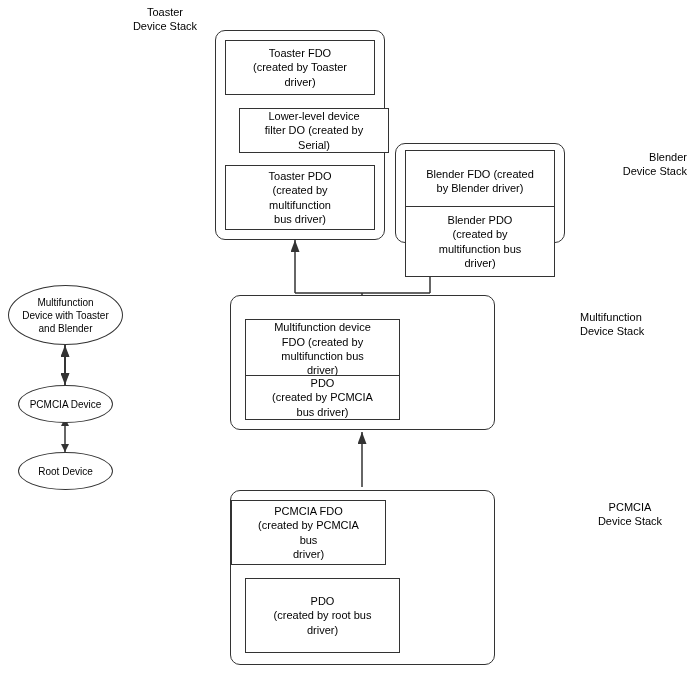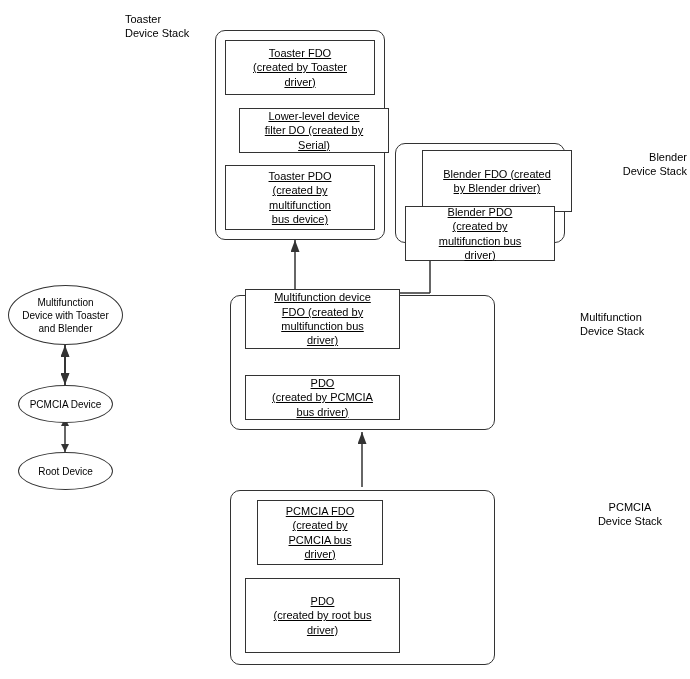--- a/index.html
+++ b/index.html
@@ -20,21 +20,20 @@
     .box {
       position: absolute;
       border: 1px solid #333;
       background: #fff;
       text-align: center;
       display: flex;
       align-items: center;
       justify-content: center;
       padding: 20px;
       line-height: 1.3;
-      text-decoration: underline;
     }
     .group-box {
       position: absolute;
       border: 1px solid #333;
       border-radius: 10px;
       background: transparent;
     }
     .label {
       position: absolute;
       text-align: left;
@@ -93,67 +92,67 @@
 
     <line x1="65" y1="348" x2="65" y2="382" stroke="#333" stroke-width="1.5"></line>
     <polygon points="61,356 65,348 69,356" fill="#333"></polygon>
     <polygon points="61,374 65,382 69,374" fill="#333"></polygon>
 
     <line x1="65" y1="418" x2="65" y2="452" stroke="#333" stroke-width="1.5"></line>
     <polygon points="61,426 65,418 69,426" fill="#333"></polygon>
     <polygon points="61,444 65,452 69,444" fill="#333"></polygon>
   </svg>
 
-  <div class="label" style="left:125px; top:12px; white-space:pre-line; width:80px;">Toaster
+  <div class="label" style="left:125px; top:5px; white-space:pre-line; text-align:center; width:80px;">Toaster
 Device Stack</div>
 
   <div class="group-box" style="left:215px; top:30px; width:170px; height:210px;"></div>
 
   <div class="box" style="left:225px; top:40px; width:150px; height:55px; white-space:pre-line;">Toaster FDO
 (created by Toaster
 driver)</div>
 
   <div class="box" style="left:225px; top:108px; width:150px; height:45px;margin-left:14px;">Lower-level device filter
 DO (created by Serial)</div>
 
   <div class="box" style="left:225px; top:165px; width:150px; height:65px; white-space:pre-line;">Toaster PDO
 (created by multifunction
-bus device)</div>
+bus driver)</div>
 
   <div class="label" style="left:612px; top:150px; white-space:pre-line; text-align:right; width:75px;">Blender
 Device Stack</div>
 
   <div class="group-box" style="left:395px; top:143px; width:170px; height:100px;"></div>
 
-  <div class="box" style="left:422px; top:150px; width:150px; height:62px;">Blender FDO (created
+  <div class="box" style="left:405px; top:150px; width:150px; height:62px;">Blender FDO (created
 by Blender driver)</div>
 
-  <div class="box" style="left:405px; top:206px; width:150px; height:55px; white-space:pre-line;">Blender PDO
+  <div class="box" style="left:405px; top:206px; width:150px; height:71px; white-space:pre-line;">Blender PDO
 (created by
 multifunction bus driver)</div>
 
   <div class="label" style="left:580px; top:310px; white-space:pre-line; text-align:left; width:100px;">Multifunction
 Device Stack</div>
 
   <div class="group-box" style="left:230px; top:295px; width:265px; height:135px;"></div>
 
-  <div class="box" style="left:245px; top:289px; width:155px; height:60px; white-space:pre-line;">Multifunction device
+  <div class="box" style="left:245px; top:319px; width:155px; height:60px; white-space:pre-line;">Multifunction device
 FDO (created by
 multifunction bus driver)</div>
 
   <div class="box" style="left:245px; top:375px; width:155px; height:45px; white-space:pre-line;">PDO
 (created by PCMCIA
 bus driver)</div>
 
   <div class="label" style="left:580px; top:500px; white-space:pre-line; text-align:center; width:100px;">PCMCIA
 Device Stack</div>
 
   <div class="group-box" style="left:230px; top:490px; width:265px; height:175px;"></div>
 
-  <div class="box" style="left:257px; top:500px; width:126px; height:65px; white-space:pre-line;">PCMCIA FDO
+  <div class="box" style="left:231px; top:500px; width:155px; height:65px; white-space:pre-line;">PCMCIA FDO
 (created by PCMCIA bus
 driver)</div>
 
   <div class="box" style="left:245px; top:578px; width:155px; height:75px; white-space:pre-line;">PDO
 (created by root bus
 driver)</div>
 
   <div class="ellipse" style="left:8px; top:285px; width:115px; height:60px; white-space:pre-line; font-size:10px;">Multifunction
 Device with Toaster
 and Blender</div>

